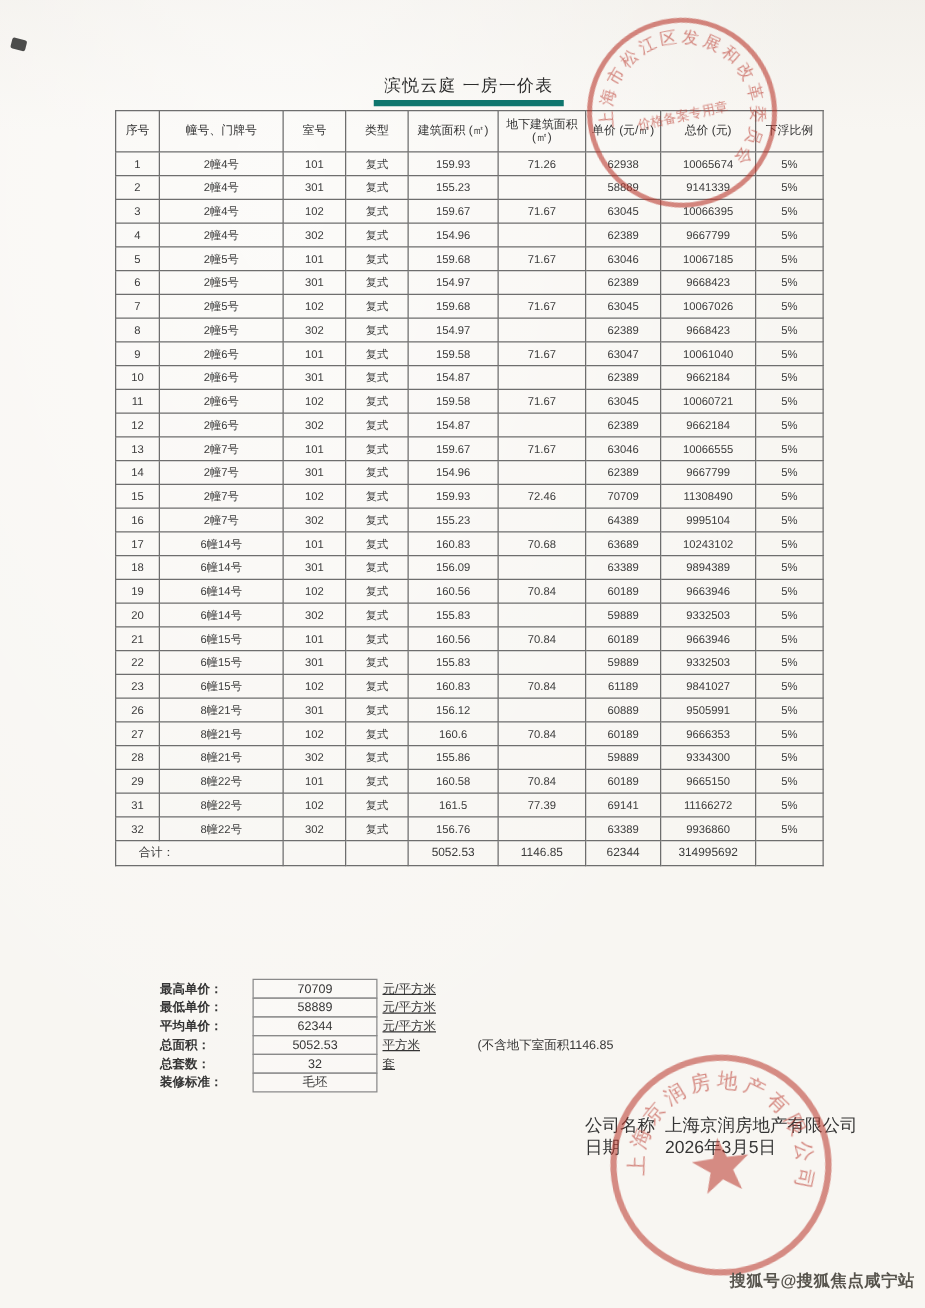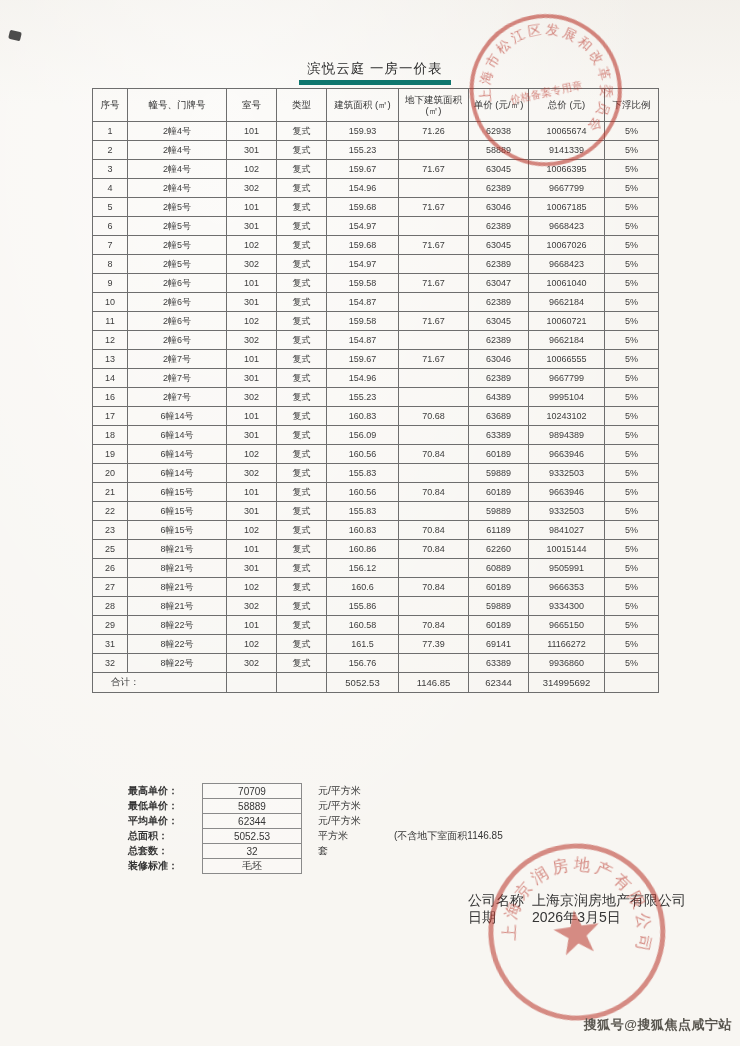--- a/index.html
+++ b/index.html
@@ -48,21 +48,21 @@
   .summary {
     position: absolute; left: 128px; top: 784px; font-size: 10px; color: #353535;
   }
   .sum-row { display: flex; align-items: center; height: 16px; margin-top: -1px; white-space: nowrap; }
   .sum-label { width: 74px; font-weight: bold; }
   .sum-box {
     width: 100px; height: 16px; border: 1px solid #8a8a8a;
     display: flex; align-items: center; justify-content: center;
     background: rgba(255,255,255,.25);
   }
-  .sum-unit { margin-left: 16px; }
+  .sum-unit { margin-left: 4px; text-decoration: underline; }
   .sum-note { margin-left: 46px; }
 
   .footer-info { position: absolute; left: 468px; top: 892px; font-size: 14px; color: #353535; }
   .fi-row { display: flex; line-height: 17px; white-space: nowrap; }
   .fi-label { width: 64px; }
 
   .watermark {
     position: absolute; right: 8px; bottom: 12px;
     font-size: 13px; font-weight: bold; color: #57544d; letter-spacing: .5px;
   }
@@ -255,20 +255,31 @@
         <td>2幢7号</td>
         <td>301</td>
         <td>复式</td>
         <td>154.96</td>
         <td></td>
         <td>62389</td>
         <td>9667799</td>
         <td>5%</td>
       </tr>
       <tr>
+        <td>15</td>
+        <td>2幢7号</td>
+        <td>102</td>
+        <td>复式</td>
+        <td>159.93</td>
+        <td>72.46</td>
+        <td>70709</td>
+        <td>11308490</td>
+        <td>5%</td>
+      </tr>
+      <tr>
         <td>16</td>
         <td>2幢7号</td>
         <td>302</td>
         <td>复式</td>
         <td>155.23</td>
         <td></td>
         <td>64389</td>
         <td>9995104</td>
         <td>5%</td>
       </tr>
@@ -340,31 +351,20 @@
       </tr>
       <tr>
         <td>23</td>
         <td>6幢15号</td>
         <td>102</td>
         <td>复式</td>
         <td>160.83</td>
         <td>70.84</td>
         <td>61189</td>
         <td>9841027</td>
-        <td>5%</td>
-      </tr>
-      <tr>
-        <td>25</td>
-        <td>8幢21号</td>
-        <td>101</td>
-        <td>复式</td>
-        <td>160.86</td>
-        <td>70.84</td>
-        <td>62260</td>
-        <td>10015144</td>
         <td>5%</td>
       </tr>
       <tr>
         <td>26</td>
         <td>8幢21号</td>
         <td>301</td>
         <td>复式</td>
         <td>156.12</td>
         <td></td>
         <td>60889</td>

